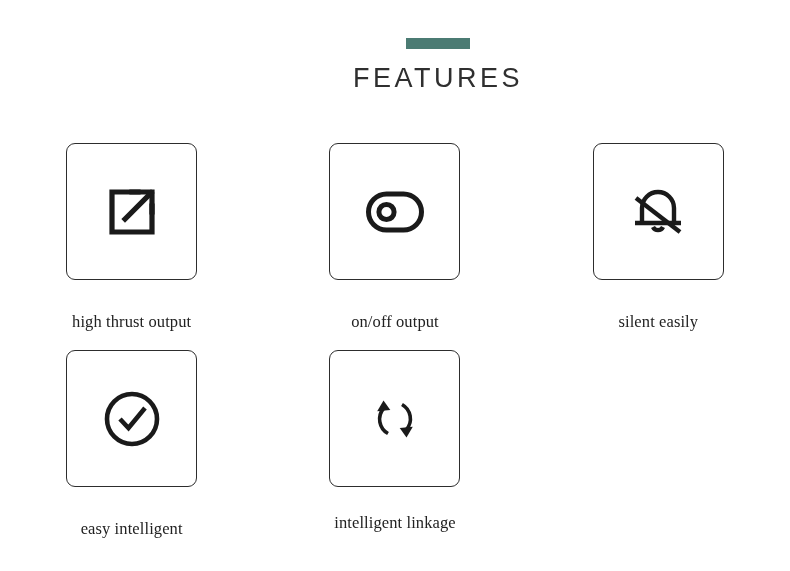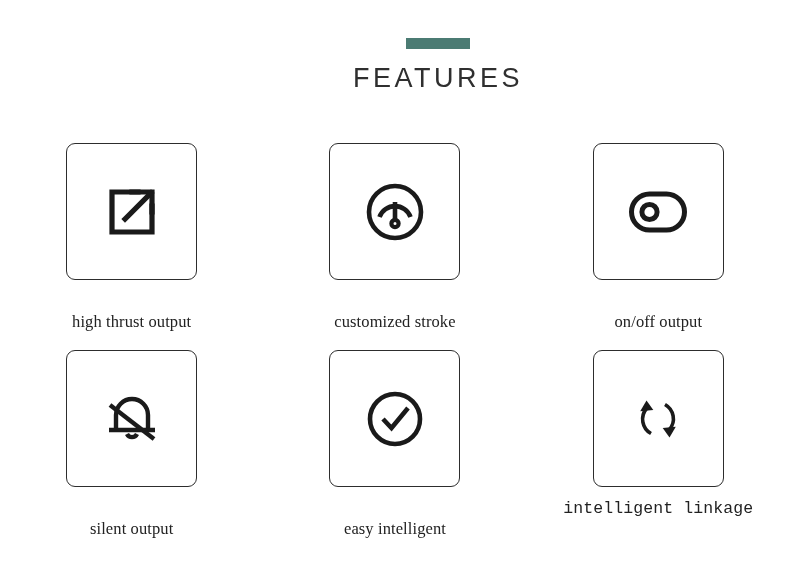--- a/index.html
+++ b/index.html
@@ -74,22 +74,21 @@
   .cell-label {
     margin-top: 32px;
     font-size: 16.5px;
     color: #222222;
     font-family: "Liberation Serif", serif;
     white-space: nowrap;
     letter-spacing: 0.1px;
   }
   
   .cell.shift-label .cell-label {
-    margin-top: 12px;
-    font-family: Liberation Mono, monospace;
+    margin-top: 26px;
   }
 </style>
 </head>
 <body>
 
 <div class="header">
   <div class="accent-bar"></div>
   <div class="page-title">FEATURES</div>
 </div>
 
@@ -101,33 +100,20 @@
         <svg width="66" height="66" viewBox="0 0 66 66" fill="none" stroke="#1a1a1a" stroke-width="5.2" stroke-linecap="square" stroke-linejoin="miter">
           <polyline points="39,13 13,13 13,53 53,53 53,27"></polyline>
           <line x1="26" y1="40" x2="52" y2="14"></line>
           <polyline points="33,13 53,13 53,33"></polyline>
         </svg>
       </span>
     </div>
     <div class="cell-label">high thrust output</div>
   </div>
 
-  <div class="cell">
-    <div class="icon-box">
-      <span>
-        <svg width="66" height="66" viewBox="0 0 66 66" fill="none" stroke="#1a1a1a" stroke-width="4.6" stroke-linecap="butt">
-          <circle cx="33" cy="33" r="26"></circle>
-          <path d="M17.5 38 A16.5 16.5 0 0 1 48.5 38"></path>
-          <line x1="33" y1="23" x2="33" y2="41" stroke-width="4.6"></line>
-          <circle cx="33" cy="44.5" r="3.6" stroke-width="4.2"></circle>
-        </svg>
-      </span>
-    </div>
-    <div class="cell-label">customized stroke</div>
-  </div>
 
   <div class="cell">
     <div class="icon-box">
       <span>
         <svg width="70" height="66" viewBox="0 0 70 66" fill="none" stroke="#1a1a1a" stroke-width="5">
           <rect x="8.5" y="15" width="53" height="36" rx="18" ry="18"></rect>
           <circle cx="26.5" cy="33" r="7.6" stroke-width="5"></circle>
         </svg>
       </span>
     </div>
@@ -138,21 +124,21 @@
     <div class="icon-box">
       <span>
         <svg width="66" height="66" viewBox="0 0 66 66" fill="none" stroke="#1a1a1a" stroke-width="4.4" stroke-linecap="butt">
           <path d="M17 44 L17 29 A16 16 0 0 1 49 29 L49 44"></path>
           <line x1="10" y1="44" x2="56" y2="44"></line>
           <path d="M28 48 A5.6 5.6 0 0 0 38 48"></path>
           <line x1="11" y1="19" x2="55" y2="53" stroke-width="4.4"></line>
         </svg>
       </span>
     </div>
-    <div class="cell-label">silent output</div>
+    <div class="cell-label">silent easily</div>
   </div>
 
   <div class="cell">
     <div class="icon-box">
       <span>
         <svg width="66" height="66" viewBox="0 0 66 66" fill="none" stroke="#1a1a1a" stroke-width="4.6" stroke-linecap="butt" stroke-linejoin="miter">
           <circle cx="33" cy="33" r="25"></circle>
           <polyline points="21,33 29.5,42 46,22"></polyline>
         </svg>
       </span>

